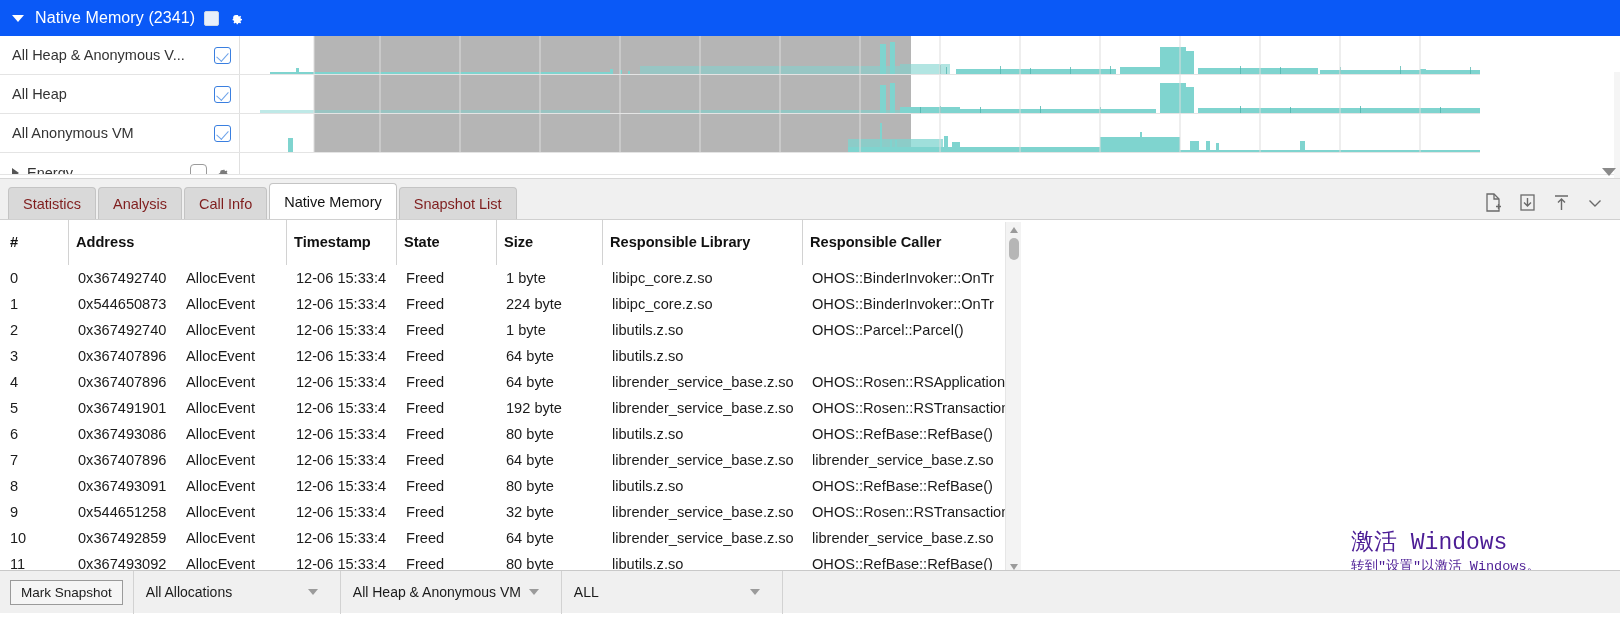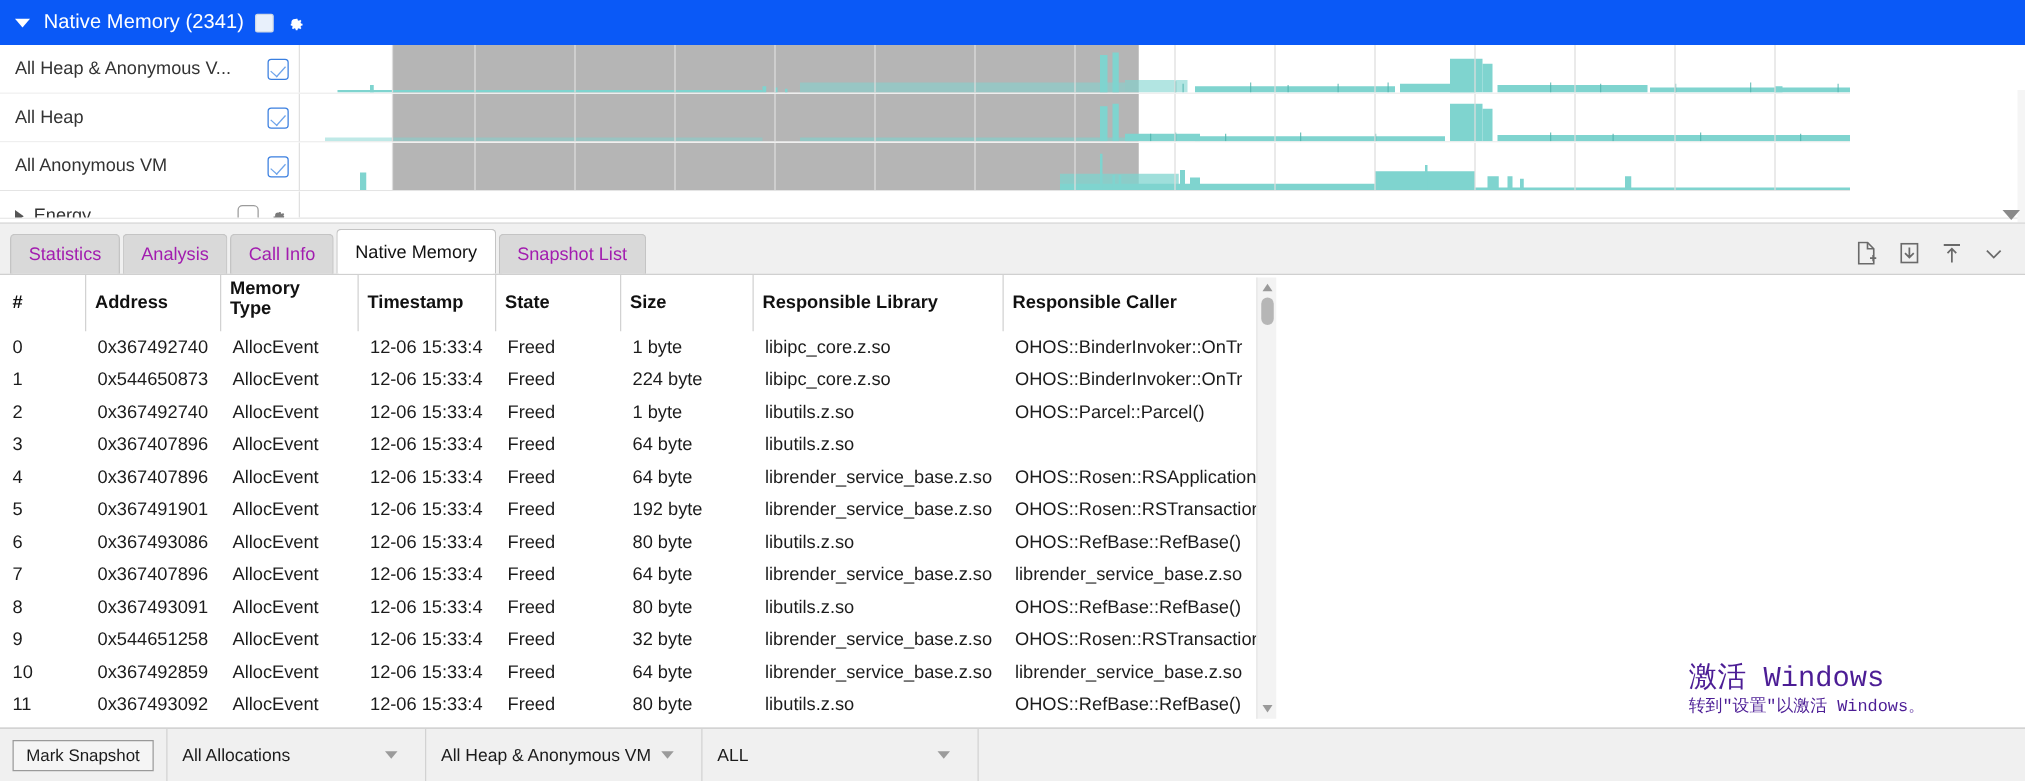--- a/index.html
+++ b/index.html
@@ -108,21 +108,21 @@
     position: absolute; left: 0; top: 178px; width: 1620px; height: 42px;
     background: #f0f0f0;
     border-top: 1px solid #d7d7d7;
     border-bottom: 1px solid #d0d0d0;
     display: flex; align-items: flex-end;
     padding-left: 8px;
   }
   .tab {
     height: 32px; padding: 0 14px;
     display: flex; align-items: center;
-    font-size: 14.5px; color: #a21caf;
+    font-size: 14.5px; color: #7f1d1d;
     background: #d9d9d9;
     border: 1px solid #c4c4c4; border-bottom: none;
     border-radius: 4px 4px 0 0;
     margin-right: 2px;
   }
   .tab.active {
     background: #ffffff; color: #111;
     height: 36px; border-color: #c4c4c4;
     position: relative; z-index: 3;
   }
@@ -182,21 +182,21 @@
   }
   #tbl-scrollbar .arrow-up { top: 5px; border-bottom: 6px solid #9a9a9a; }
   #tbl-scrollbar .arrow-dn { bottom: 5px; border-top: 6px solid #9a9a9a; }
   #tbl-thumb {
     position: absolute; left: 3px; top: 16px; width: 10px; height: 22px;
     background: #b6b6b6; border-radius: 5px;
   }
 
   
   #bottombar {
-    position: absolute; left: 0; bottom: 0; width: 1620px; height: 43px;
+    position: absolute; left: 0; bottom: 12px; width: 1620px; height: 43px;
     background: #f0f0f0; border-top: 1px solid #c9c9c9;
     display: flex; align-items: center;
   }
   #mark-snapshot {
     margin-left: 10px; height: 25px; padding: 0 10px;
     background: #f5f5f5; border: 1px solid #9a9a9a;
     font-size: 13.5px; color: #1b1b1b;
     display: flex; align-items: center;
   }
   .bb-sep {
@@ -478,26 +478,20 @@
         </svg>
     </span>
   </div>
 </div>
 
 <div id="table-area">
 
   <div id="thead">
     <div class="th first c-idx">#</div>
     <div class="th c-addr">Address</div>
-    <div class="th wrap c-mtype">
-      <div>
-        <div>Memory</div>
-        <div>Type</div>
-      </div>
-    </div>
     <div class="th c-ts">Timestamp</div>
     <div class="th c-state">State</div>
     <div class="th c-size">Size</div>
     <div class="th c-lib">Responsible Library</div>
     <div class="th c-call">Responsible Caller</div>
   </div>
 
   <div id="tbody">
       <div class="trow">
         <div class="td c-idx">0</div>

